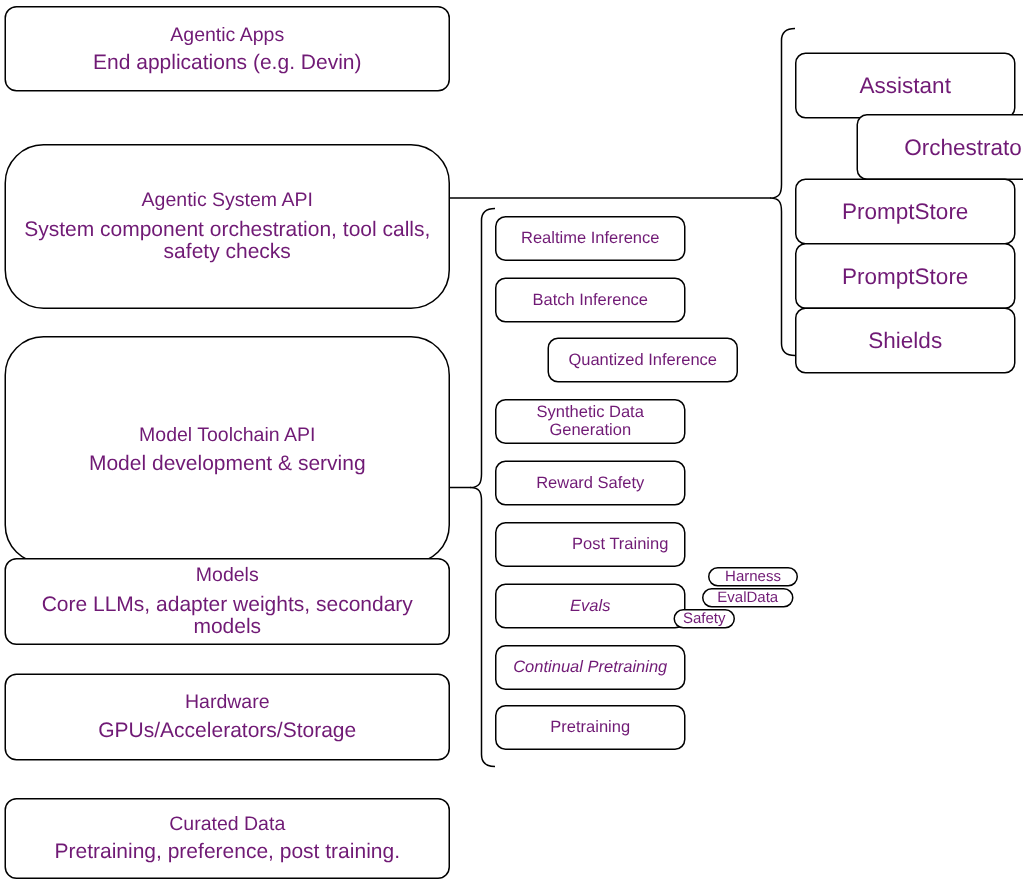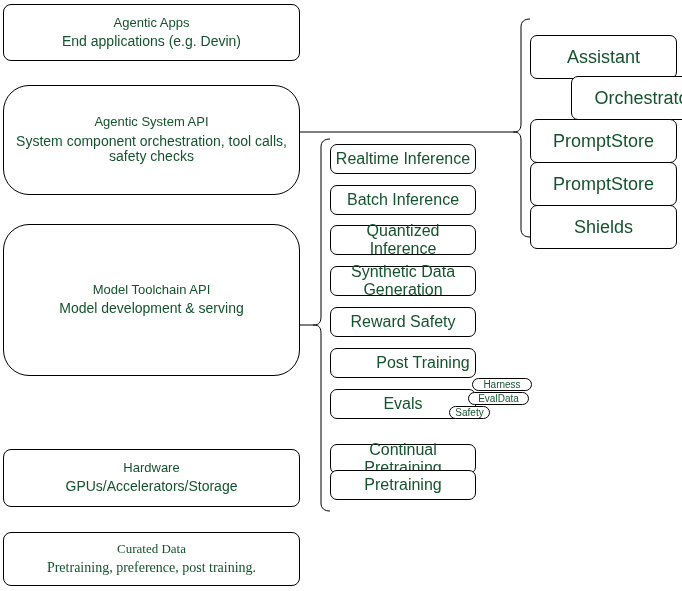--- a/index.html
+++ b/index.html
@@ -2,21 +2,21 @@
 <html><head>
 <meta charset="utf-8">
 <style>
   html, body { margin: 0; padding: 0; background: #ffffff; }
   .canvas {
     position: relative;
     width: 682px;
     height: 591px;
     background: #ffffff;
     font-family: "Liberation Sans", sans-serif;
-    color: #14532d;
+    color: #701a75;
     overflow: hidden;
   }
   svg.overlay {
     position: absolute;
     left: 0; top: 0;
     width: 682px; height: 591px;
   }
   .node {
     position: absolute;
     box-sizing: border-box;
@@ -32,31 +32,31 @@
     left: 3px;
     width: 297px;
     border-radius: 8px;
     gap: 4px;
   }
   .stack-box.big { border-radius: 26px; }
   .node .title { font-size: 13px; line-height: 1.1; }
   .node .subtitle { font-size: 14px; line-height: 1.1; }
   .mid-box {
     left: 330px;
-    width: 146px;
+    width: 127px;
     height: 30px;
     border-radius: 7px;
-    font-size: 16px;
+    font-size: 11px;
   }
   .right-box {
     left: 530px;
     width: 147px;
     height: 44px;
     border-radius: 7px;
-    font-size: 18px;
+    font-size: 15px;
   }
   .tag {
     position: absolute;
     box-sizing: border-box;
     background: #ffffff;
     border: 1px solid #000000;
     border-radius: 7px;
     font-size: 10px;
     line-height: 10px;
     display: flex;
@@ -75,63 +75,67 @@
     <path d="M530,19 C524.5,19 521,21.5 521,27 L521,123 C521,129 519.5,132 513.5,132 C519.5,132 521,135 521,141 L521,229 C521,234.5 524.5,237 530,237"></path>
     <path d="M299,325 L314,325"></path>
     <path d="M330,139 C324.5,139 321,141.5 321,147 L321,316 C321,322 319.5,325 313.5,325 C319.5,325 321,328 321,334 L321,503 C321,508.5 324.5,511 330,511"></path>
   </svg>
 
   <div class="node stack-box" style="top:4px;height:57px;">
     <div class="title">Agentic Apps</div>
     <div class="subtitle">End applications (e.g. Devin)</div>
   </div>
 
-  <div class="node stack-box big" style="top:85px;height:110px;">
+  <div class="node stack-box big" style="top:96px;height:110px;">
     <div class="title">Agentic System API</div>
     <div class="subtitle">System component orchestration, tool calls, safety checks</div>
   </div>
 
   <div class="node stack-box big" style="top:224px;height:152px;">
     <div class="title">Model Toolchain API</div>
     <div class="subtitle">Model development &amp; serving</div>
   </div>
 
+  <div class="node stack-box" style="top:372px;height:58px;">
+    <div class="title">Models</div>
+    <div class="subtitle">Core LLMs, adapter weights, secondary models</div>
+  </div>
 
   <div class="node stack-box" style="top:449px;height:58px;">
     <div class="title">Hardware</div>
     <div class="subtitle">GPUs/Accelerators/Storage</div>
   </div>
 
-  <div class="node stack-box" style="top:532px;height:54px;font-family:Liberation Serif, serif;">
+  <div class="node stack-box" style="top:532px;height:54px;">
     <div class="title">Curated Data</div>
     <div class="subtitle">Pretraining, preference, post training.</div>
   </div>
 
   <div class="node mid-box" style="top:144px;">
     <span>Realtime Inference</span>
   </div>
   <div class="node mid-box" style="top:185px;">
     <span>Batch Inference</span>
   </div>
-  <div class="node mid-box" style="top:225px;">
+  <div class="node mid-box" style="top:225px;margin-left:35px;">
     <span>Quantized Inference</span>
   </div>
   <div class="node mid-box" style="top:266px;">
     <span>Synthetic Data Generation</span>
   </div>
   <div class="node mid-box" style="top:307px;">
     <span>Reward Safety</span>
   </div>
   <div class="node mid-box" style="top:348px;padding-left:40px;">
     <span>Post Training</span>
   </div>
-  <div class="node mid-box" style="top:389px;">
+  <div class="node mid-box" style="top:389px;font-style:italic;">
     <span>Evals</span>
   </div>
-  <div class="node mid-box" style="top:444px;">
+  <div class="node mid-box" style="top:430px;font-style:italic;">
     <span>Continual Pretraining</span>
   </div>
   <div class="node mid-box" style="top:470px;">
     <span>Pretraining</span>
   </div>
 
   <div class="tag" style="left:472px;top:378px;width:60px;height:13px;">
     <span>Harness</span>
   </div>
   <div class="tag" style="left:468px;top:392px;width:61px;height:13px;">

